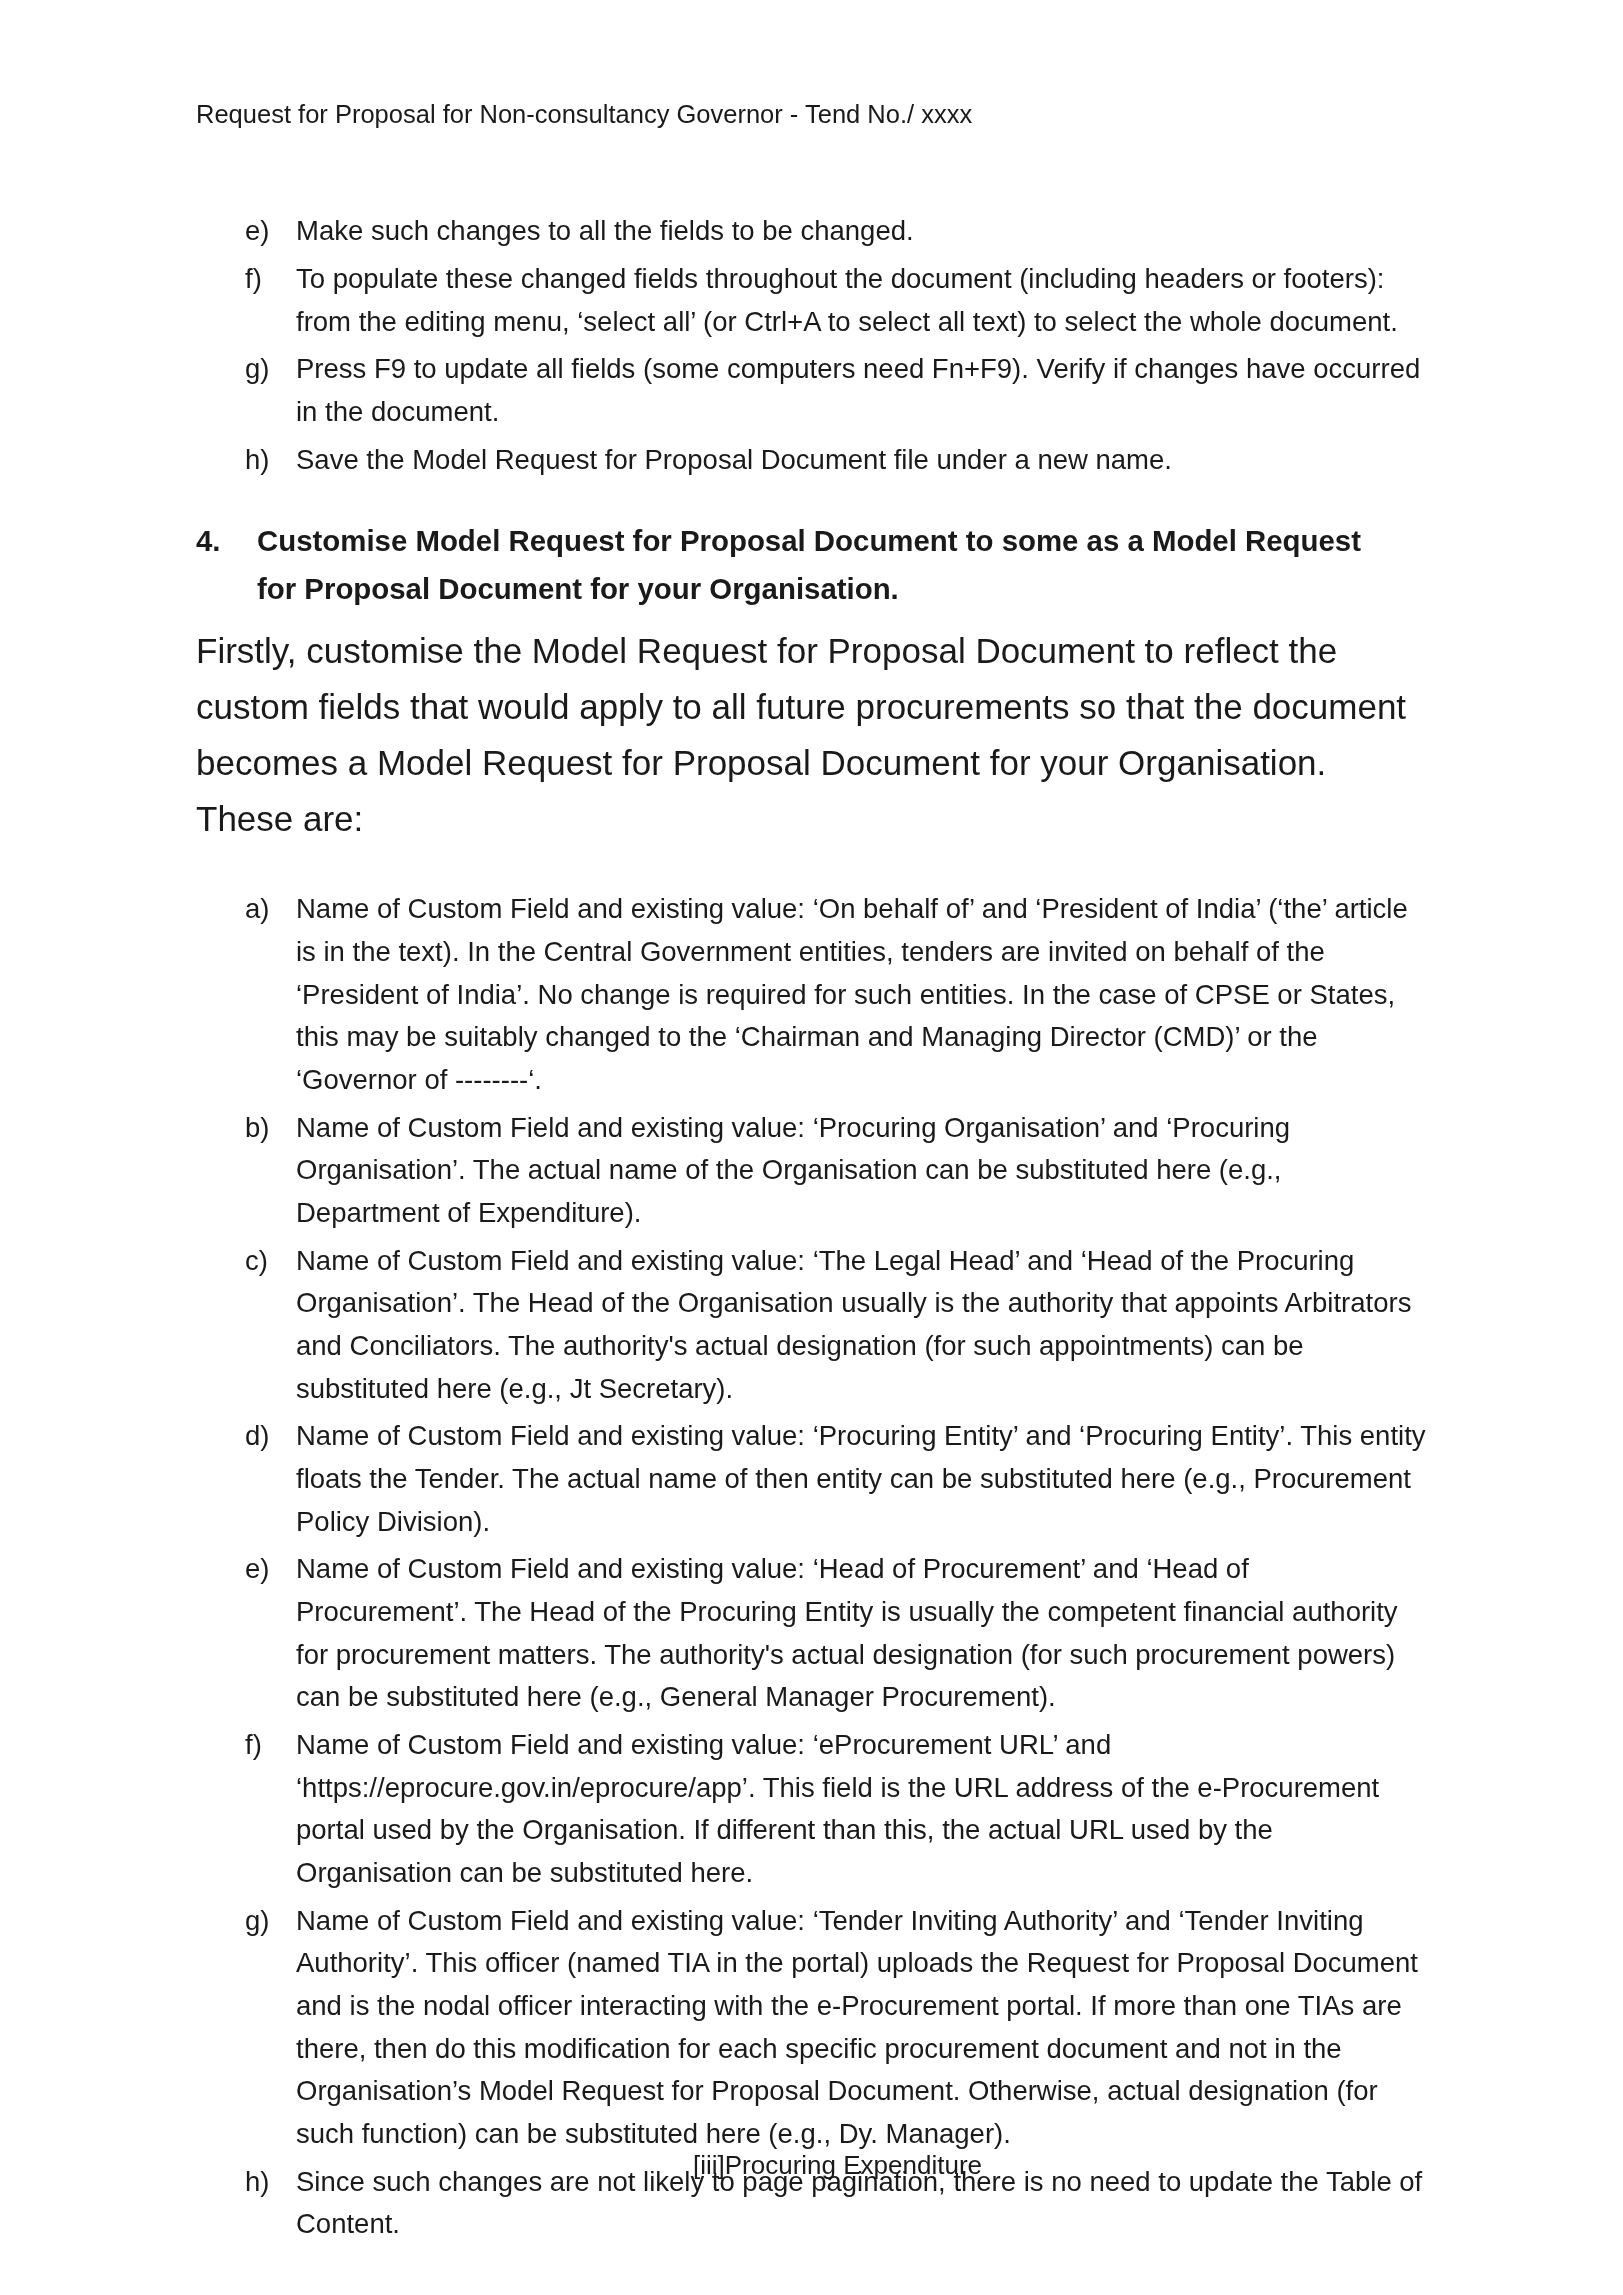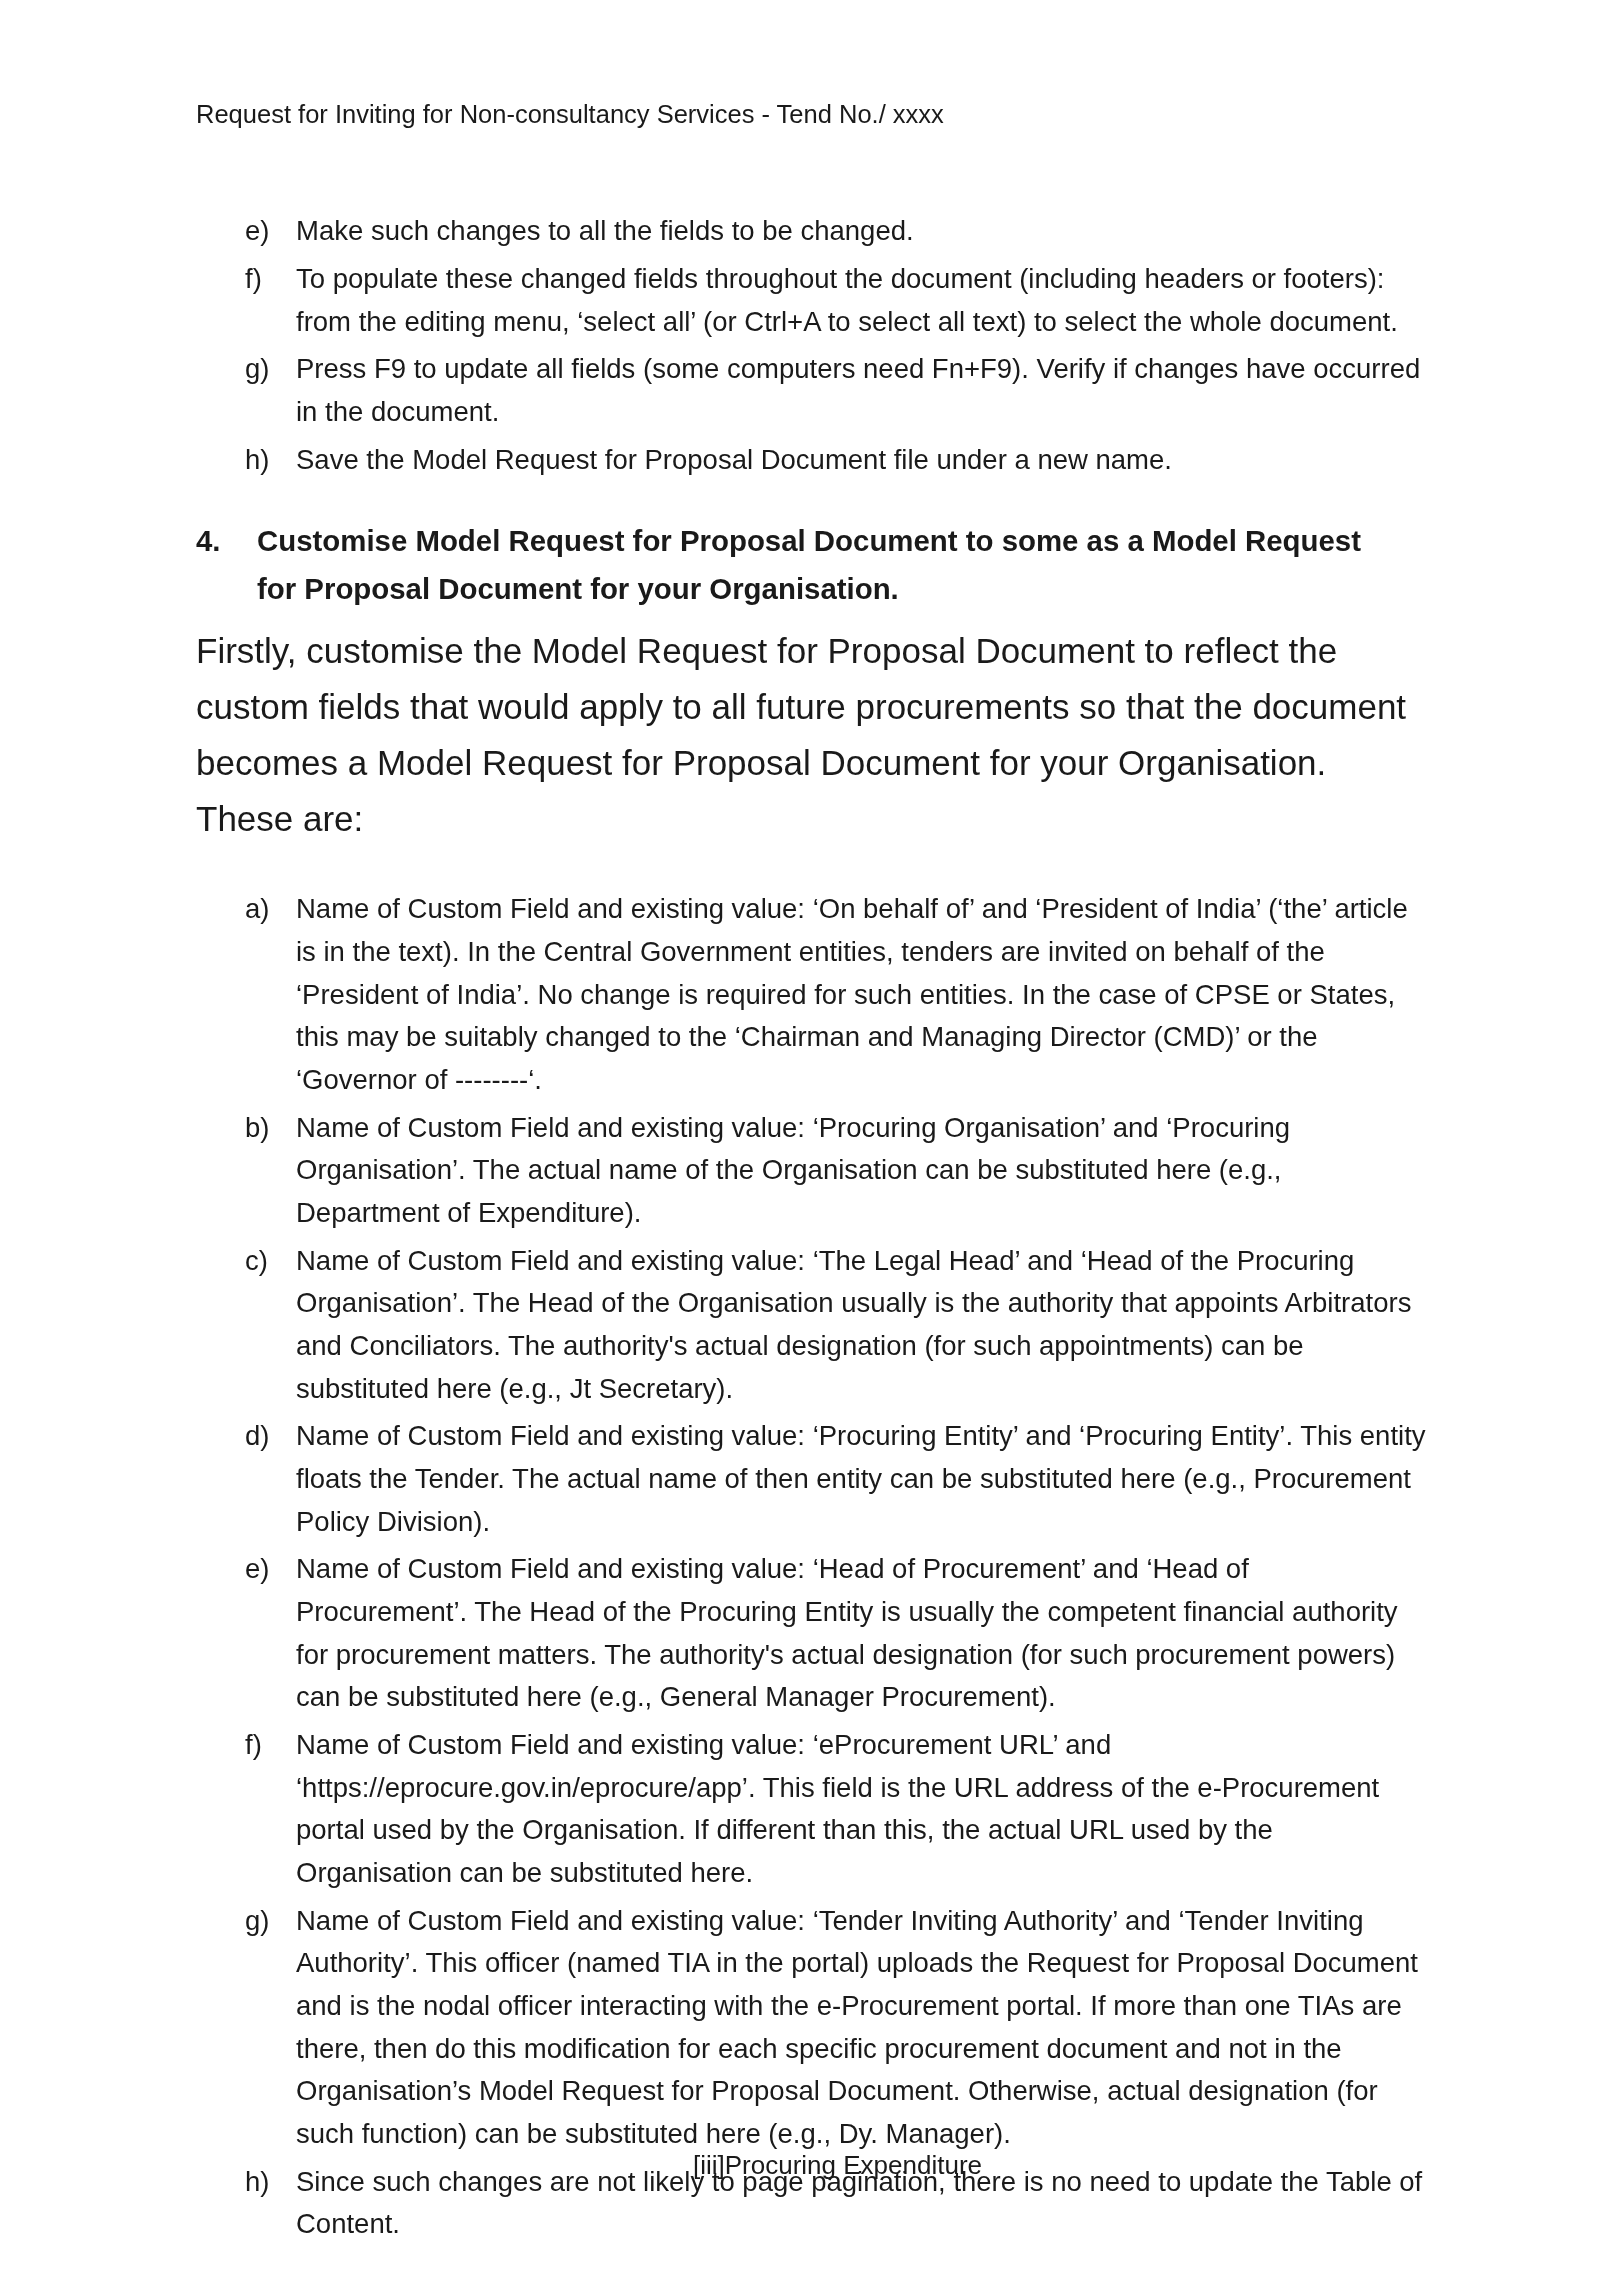--- a/index.html
+++ b/index.html
@@ -67,21 +67,21 @@
     justify-content: center;
     font-size: 26px;
   }
   .footer .left { padding-left: 52px; }
 </style>
 </head>
 <body>
 
 <div class="page">
 
-  <div class="header">Request for Inviting for Non-consultancy Services - Tend No./ xxxx</div>
+  <div class="header">Request for Proposal for Non-consultancy Governor - Tend No./ xxxx</div>
 
   <ol class="doc-list">
     <li class="item">
       <span class="label">e)</span>
       <span class="text">Make such changes to all the fields to be changed.</span>
     </li>
     <li class="item">
       <span class="label">f)</span>
       <span class="text">To populate these changed fields throughout the document (including headers or footers): from the editing menu, ‘select all’ (or Ctrl+A to select all text) to select the whole document.</span>
     </li>

